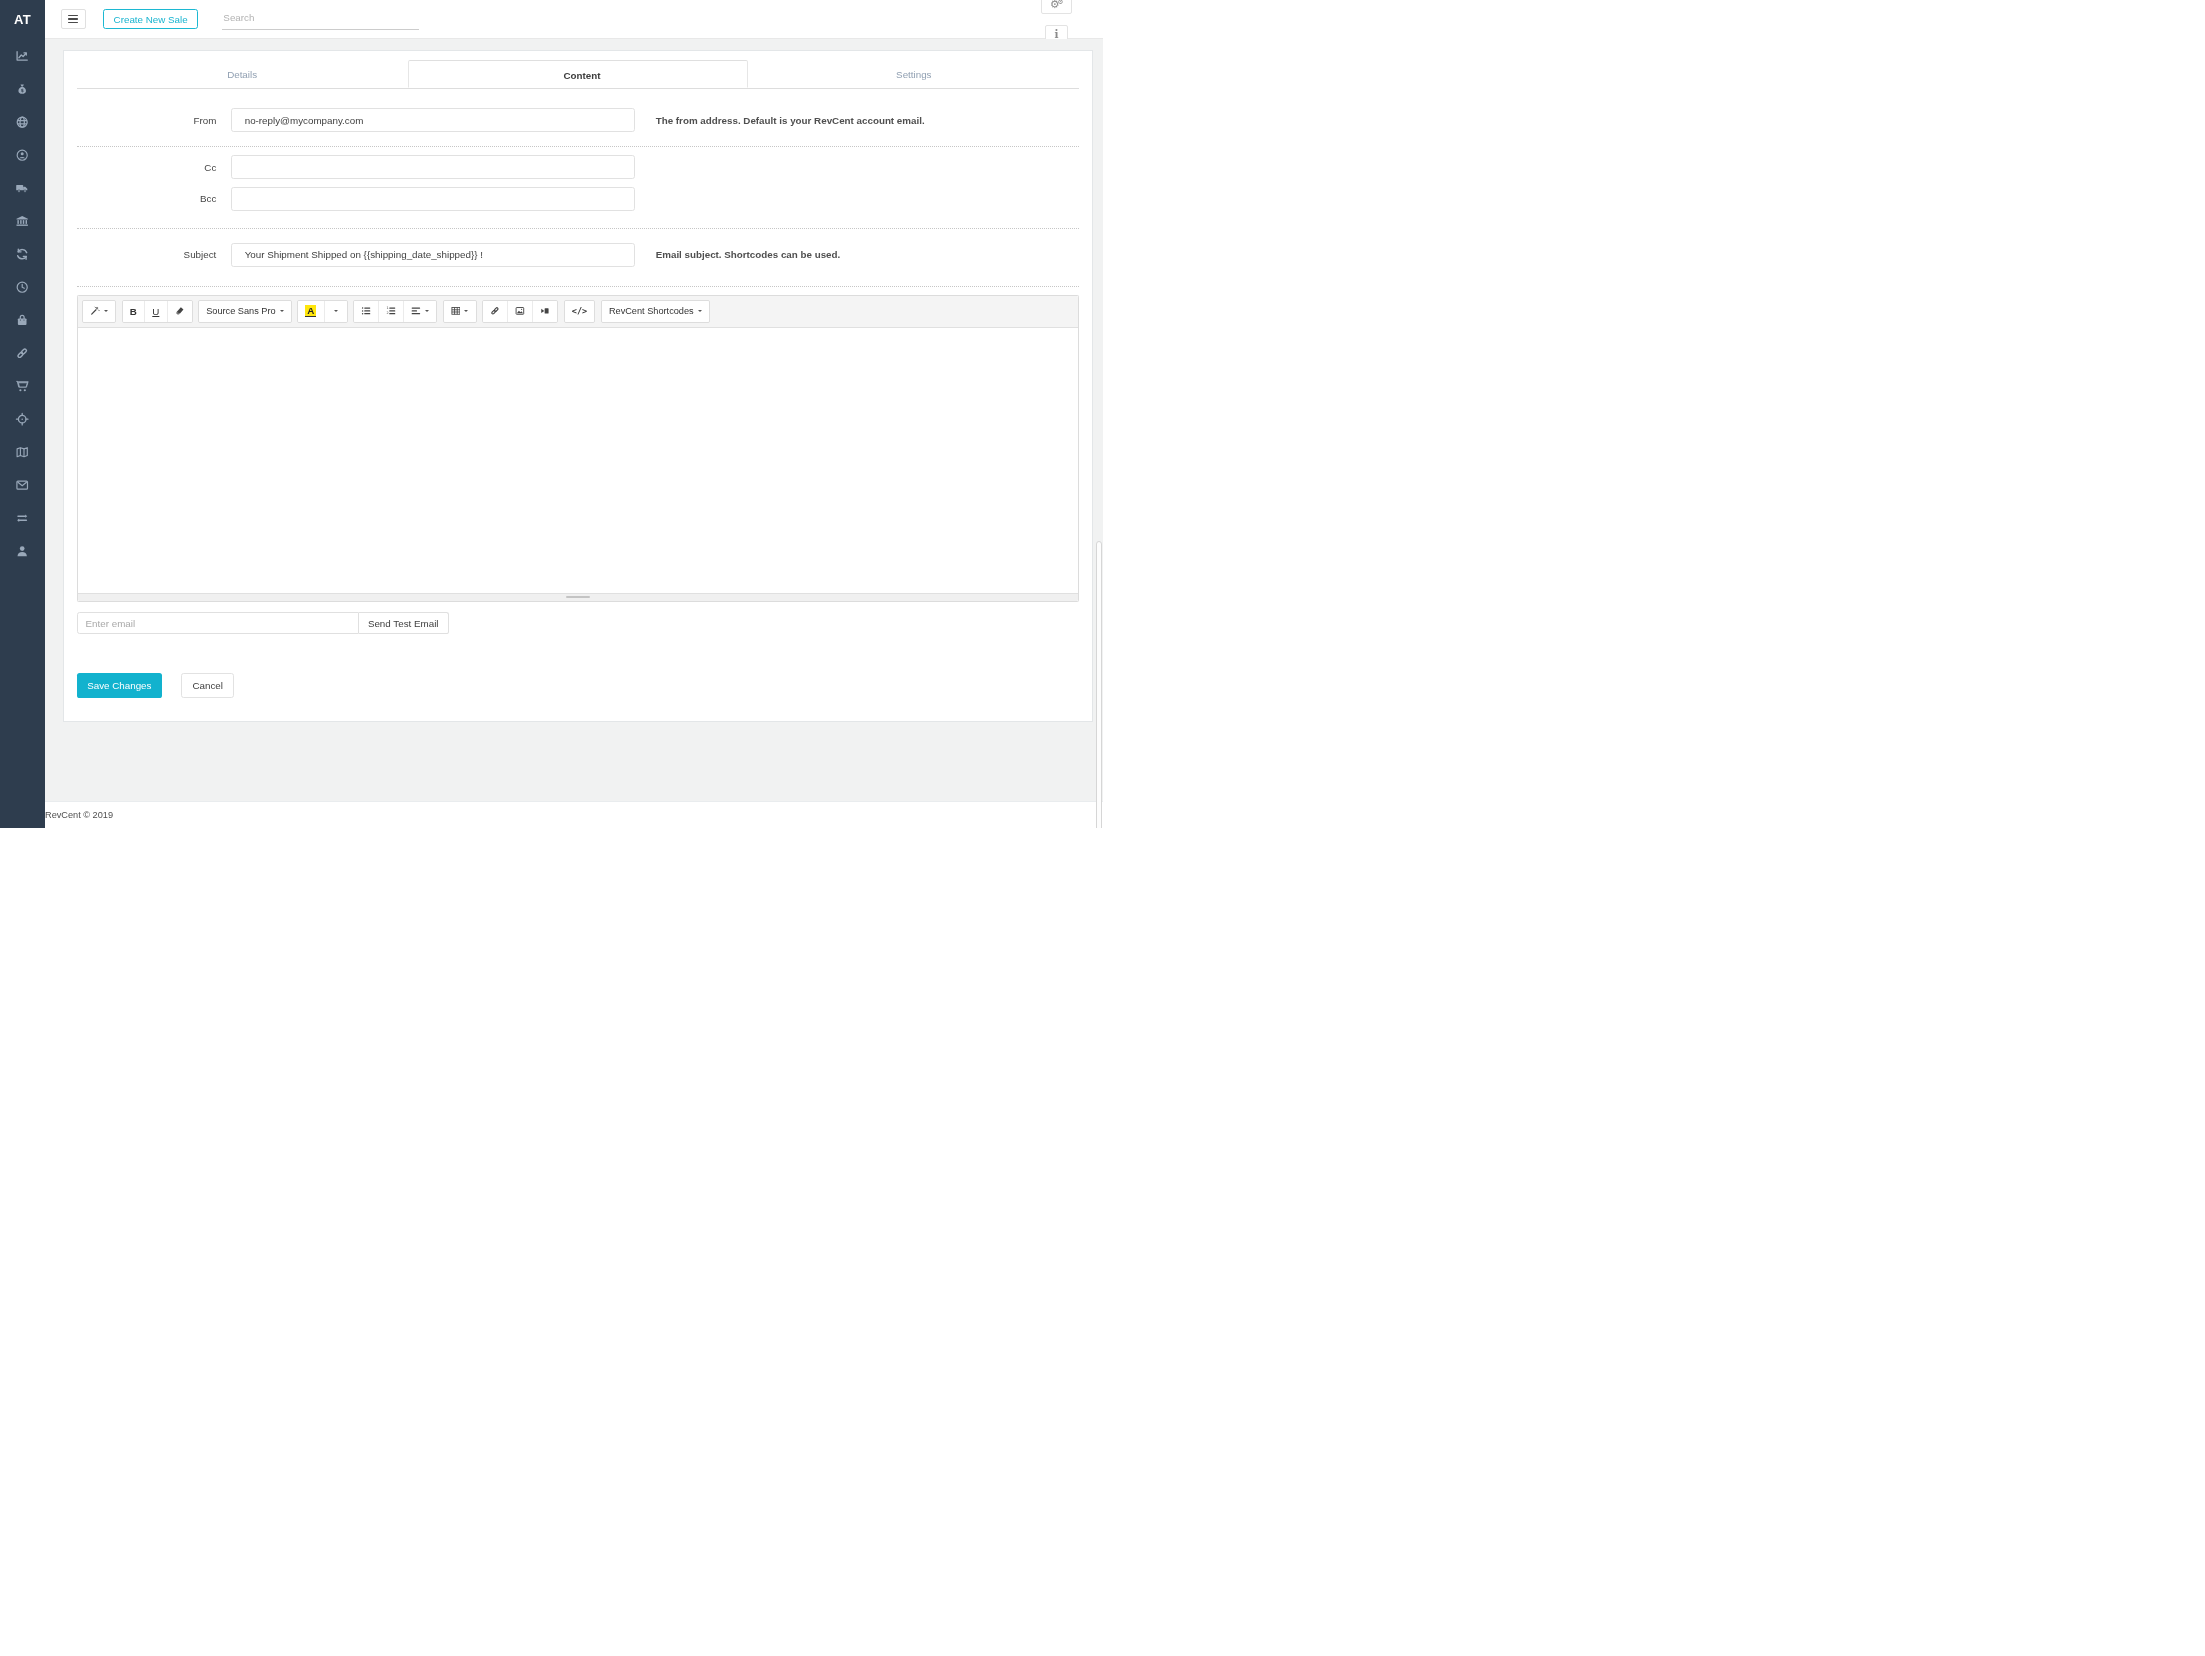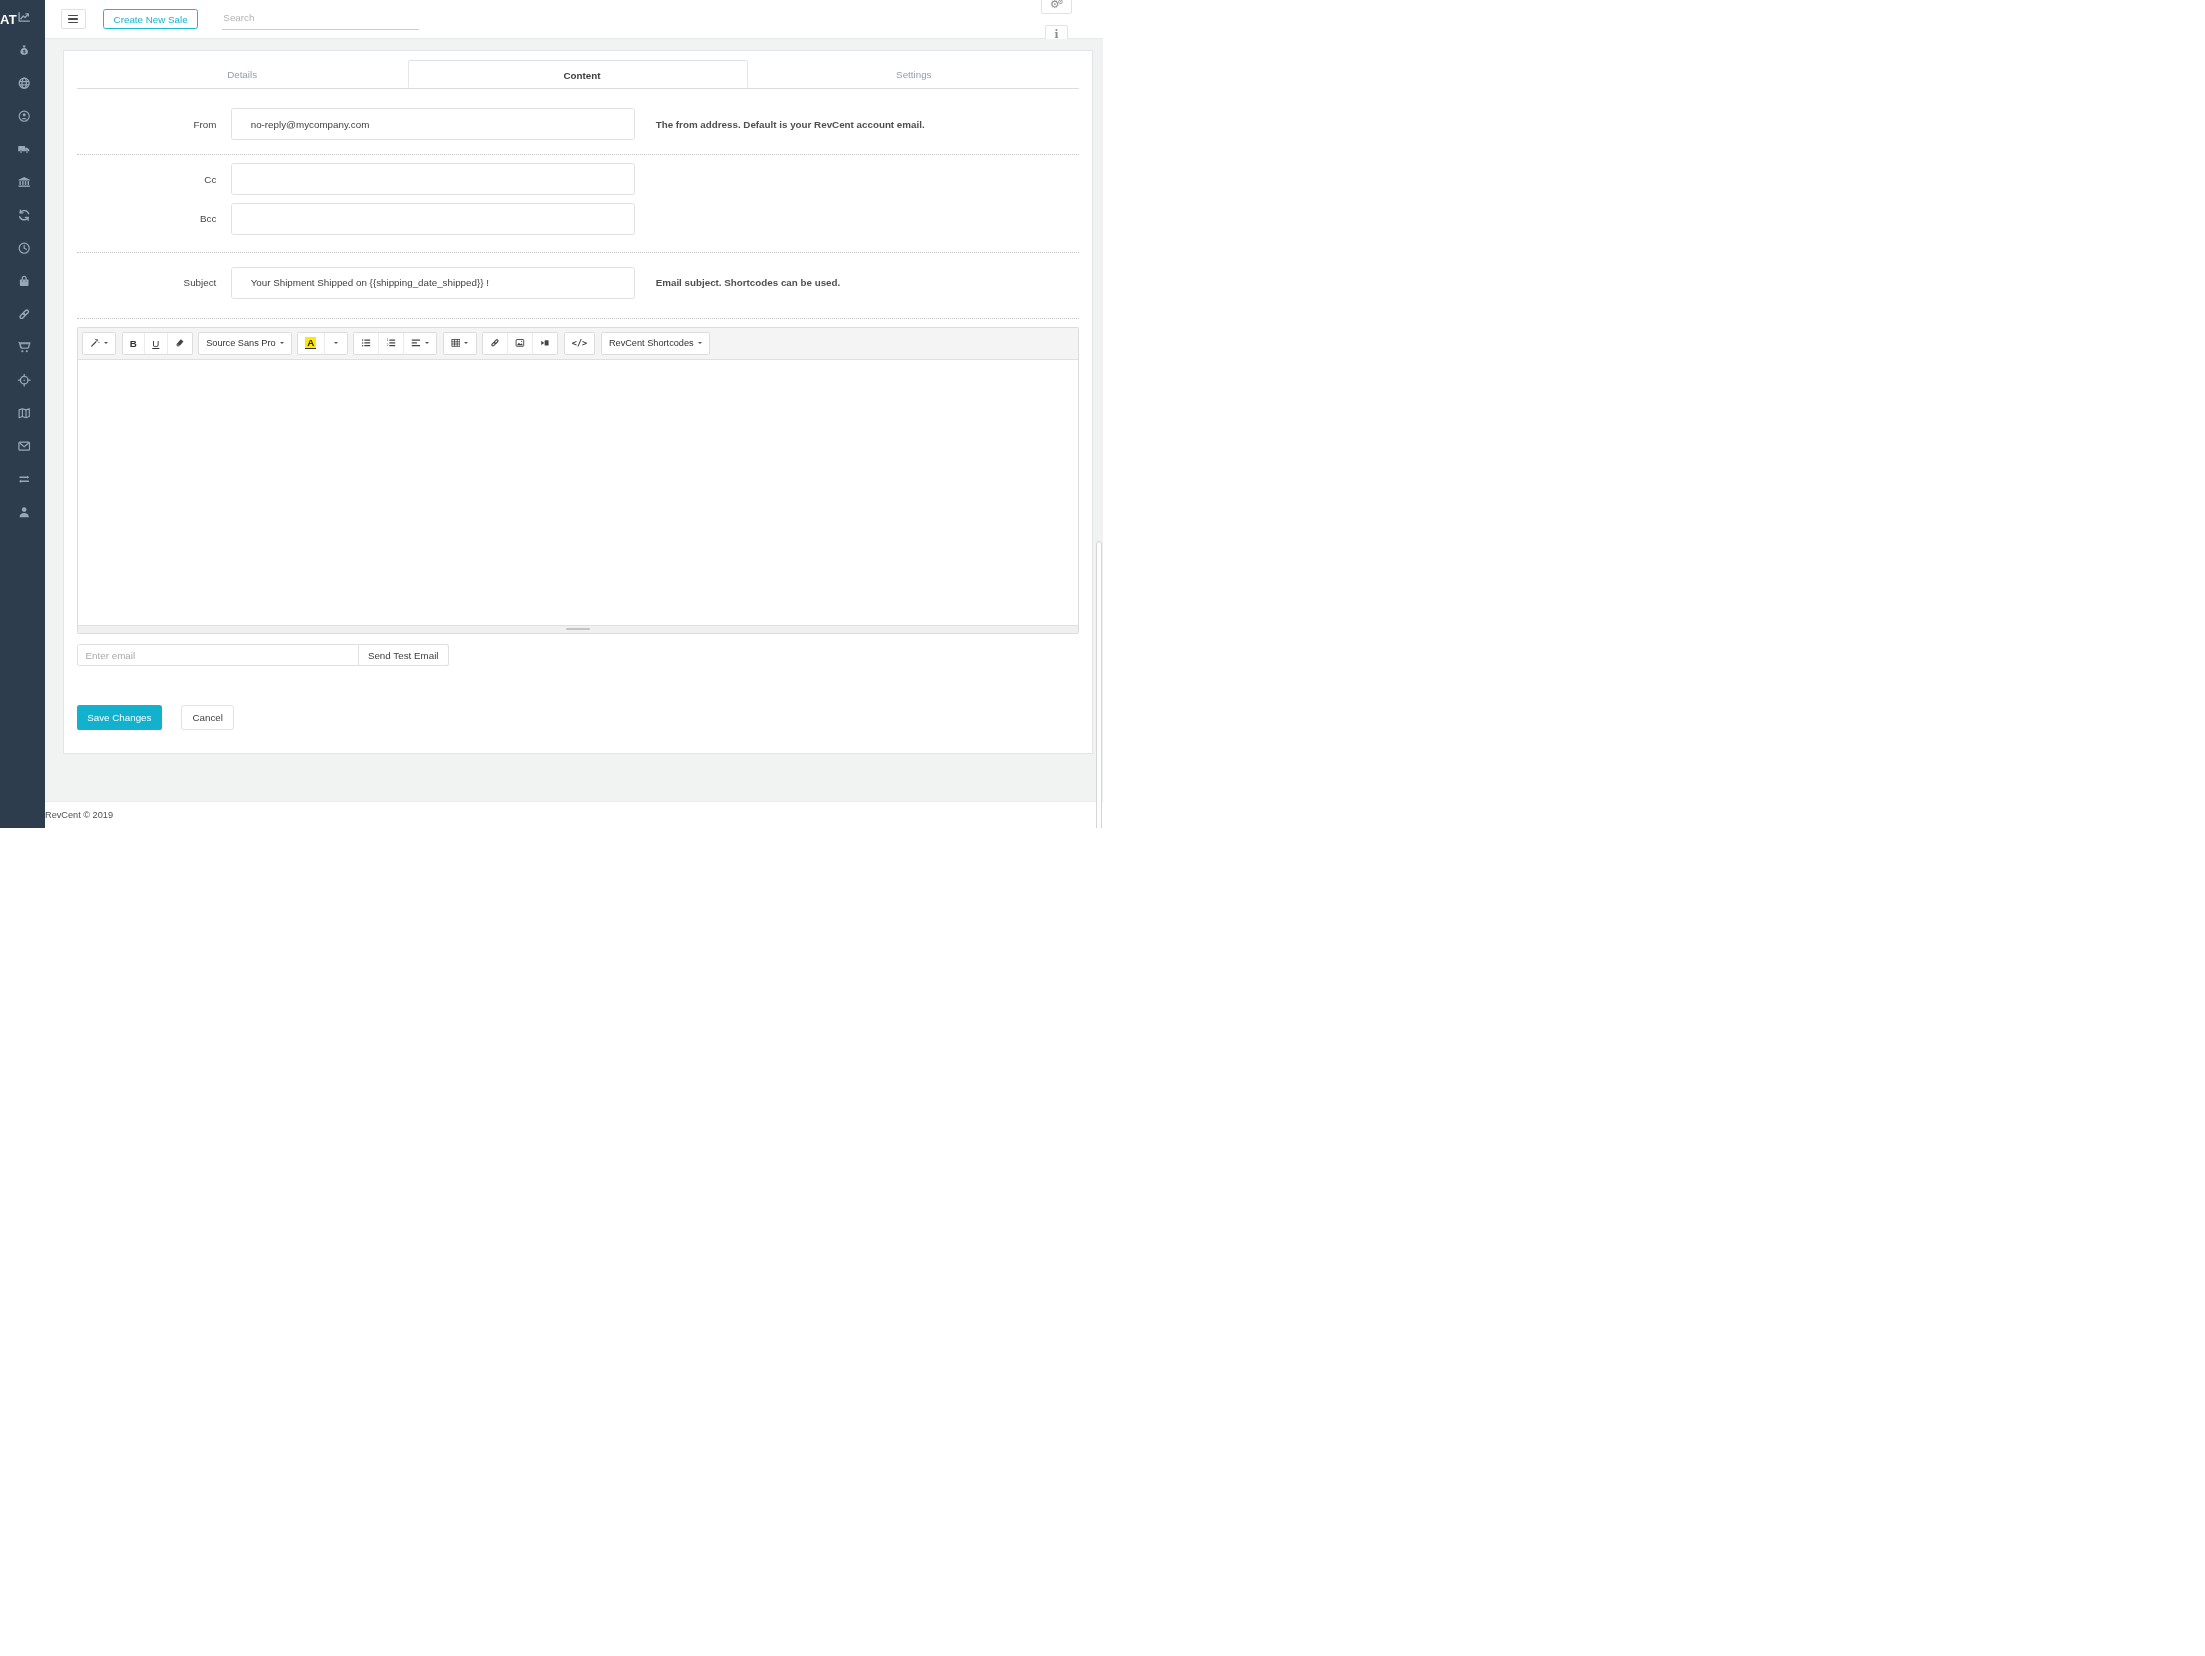--- a/index.html
+++ b/index.html
@@ -1,21 +1,21 @@
 <!DOCTYPE html>
 <html style="font-size:10.5px"><head>
 <meta charset="utf-8">
 <style>
   * { box-sizing: border-box; margin: 0; padding: 0; }
   html,body { width:1103px; height:828px; }
   body { font-family:"Liberation Sans","DejaVu Sans",sans-serif; font-size:9.8px; color:#4a4a4a; background:#fff; }
   .app { position:relative; display:flex; width:1103px; height:828px; overflow:hidden; background:#fff; }
 
   
-  .sidebar { width:45px; background:#2e3d4e; flex-shrink:0; display:flex; }
+  .sidebar { width:45px; background:#2e3d4e; flex-shrink:0; display:flex; flex-direction:column; }
   .logo { height:39px; display:flex; align-items:center; justify-content:center; color:#fff; font-size:13px; font-weight:600; letter-spacing:0.3px; }
   .side-nav { list-style:none; padding-top:1.3px; }
   .side-nav li { height:33px; display:flex; align-items:center; justify-content:center; cursor:pointer; }
   .side-nav svg { width:14.4px; height:14.4px; }
 
   
   .main { flex:1; display:flex; flex-direction:column; min-width:0; }
 
   .navbar { height:39px; background:#fff; border-bottom:0.7px solid #e8e8e8; display:flex; align-items:center; padding:0 16.4px 0 15.8px; flex-shrink:0; }
   .hamburger { width:25px; height:19.7px; background:#fff; border:0.7px solid #e0e0e0; border-radius:2px; display:flex; flex-direction:column; align-items:center; justify-content:center; gap:2px; cursor:pointer; }
@@ -41,21 +41,21 @@
   .card { background:#fff; border:0.7px solid #e3e6e8; margin:10.5px 9.8px 16.4px 17.7px; padding:9.2px 13px 23px; }
 
   .tabs { display:flex; border-bottom:0.7px solid #ddd; height:29px; }
   .tab { flex:1; text-align:center; line-height:29px; font-size:9.8px; color:#91a0b2; cursor:pointer; }
   .tab.active { background:#fff; border:0.7px solid #e6e6e6; border-top:1.3px solid #dfdfdf; border-bottom:0.7px solid #fff; border-radius:2px 2px 0 0; margin-bottom:-0.7px; color:#3d3d3d; font-weight:600;padding-left:8px; }
 
   .frow { display:flex; align-items:center; }
   .flabel { width:154px; text-align:right; padding-right:14.4px; color:#464646; flex-shrink:0; }
   .fctrl { width:404px; flex-shrink:0; }
   .fhelp { margin-left:21px; color:#4f4f4f;font-weight:bold; }
-  .tinput { width:100%; height:32px; border:0.7px solid #e1e1e1; border-radius:2.6px; padding:0 19px; font-size:9.8px; color:#3f3f3f; font-family:inherit; outline:none; background:#fff; }
+  .tinput { width:100%; height:24px; border:0.7px solid #e1e1e1; border-radius:2.6px; padding:0 13px; font-size:9.8px; color:#3f3f3f; font-family:inherit; outline:none; background:#fff; }
   .tinput::placeholder { color:#adadad; }
   .dotline { border-top:0.7px dotted #c6c6c6; height:0; }
 
   .mt30{margin-top:19.7px}.mt21{margin-top:13.8px}.mt19{margin-top:12.5px}.mt12{margin-top:7.9px}.mt26{margin-top:17px}.mt16{margin-top:10.5px}.mt59{margin-top:39px}
 
   
   .editor { margin-top:7.9px; border:0.7px solid #dcdcdc; border-radius:1.3px; }
   .toolbar { background:#f4f4f4; border-bottom:0.7px solid #e0e0e0; padding:3.3px 4.6px; display:flex; align-items:center; flex-wrap:wrap; gap:5.3px; border-radius:1.3px 1.3px 0 0; }
   .tgroup { display:inline-flex; background:#fff; border:0.7px solid #ddd; border-radius:2px; overflow:hidden; }
   .tbtn { min-width:22px; height:21.7px; padding:0 7.2px; background:#fff; border:none; border-right:0.7px solid #ebebeb; display:flex; align-items:center; justify-content:center; gap:3.9px; font-size:9.2px; color:#333; cursor:pointer; font-family:inherit; }

